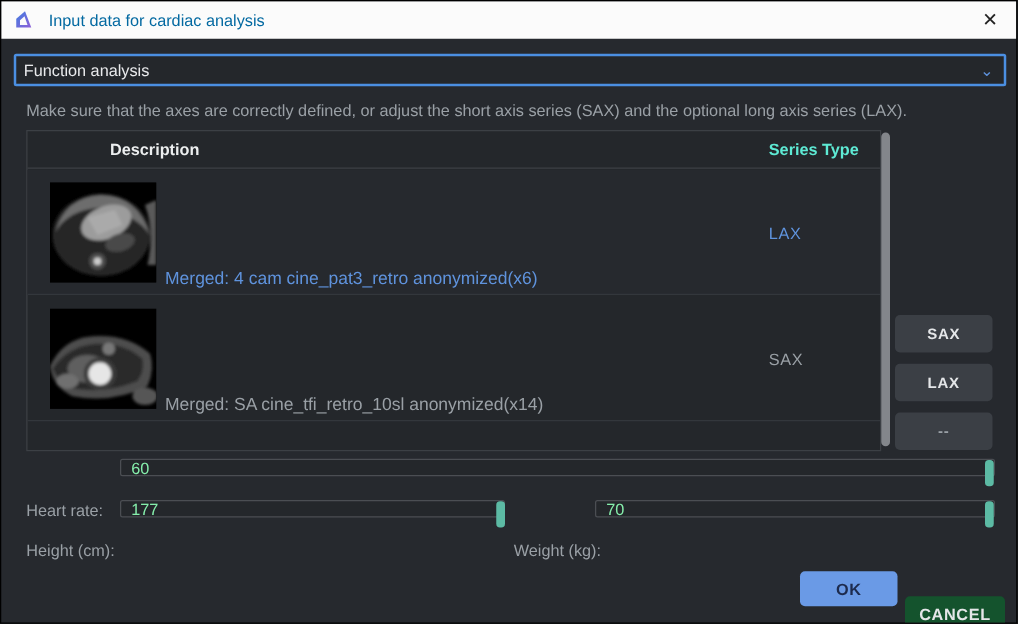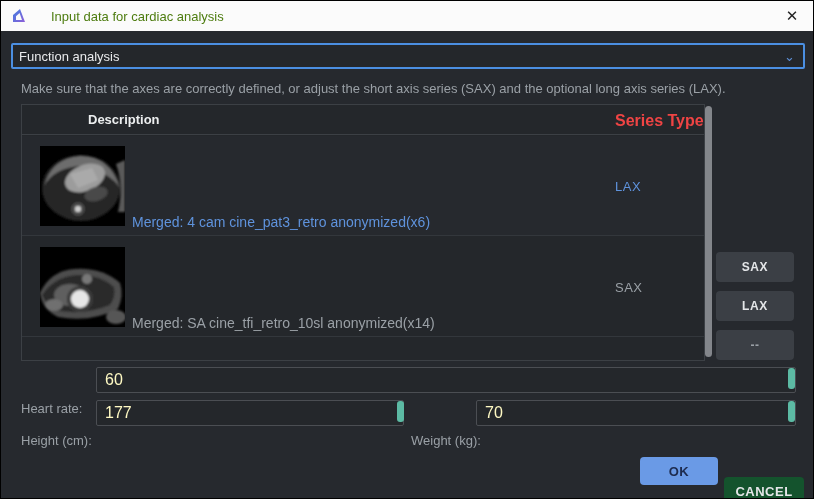--- a/index.html
+++ b/index.html
@@ -10,21 +10,21 @@
     position:relative; width:814px; height:499px;
     background:#26292e; border:1px solid #000; overflow:hidden;
   }
 
   
   .titlebar {
     position:absolute; top:0; left:0; right:0; height:30px;
     background:#fbfbfb; display:flex; align-items:center;
   }
   .app-icon { width:16px; height:16px; margin-left:10px; }
-  .title-text { margin-left:24px; font-size:13px; color:#4d7c0f; }
+  .title-text { margin-left:12px; font-size:13px; color:#0369a1; }
   .close-btn {
     position:absolute; right:0; top:0; width:42px; height:30px;
     display:flex; align-items:center; justify-content:center;
     font-size:15px; color:#222; cursor:pointer;
   }
 
   
   .combo {
     position:absolute; left:10px; top:42px; width:794px; height:26px;
     background:#24272b; border:2px solid #4b8fe2; border-radius:2px;
@@ -42,22 +42,22 @@
 
   
   .series-table {
     position:absolute; left:20px; top:103px; width:684px; height:257px;
     background:#24272b; border:1px solid #3c4045;
   }
   .thead { position:absolute; left:0; top:0; right:0; height:30px;
     border-bottom:1px solid #3c4045; }
   .th-desc { position:absolute; left:18px; top:7px; font-size:13px;
     font-weight:bold; color:#eceeef;margin-left:48px; }
-  .th-type { position:absolute; left:593px; top:7px; font-size:16px;
-    font-weight:bold; color:#ef4444; }
+  .th-type { position:absolute; left:593px; top:7px; font-size:13px;
+    font-weight:bold; color:#5eead4; }
 
   .row { position:absolute; left:0; right:0; height:100px; cursor:pointer; }
   .row1 { top:31px; border-bottom:1px solid #33373c; background:#26292e; }
   .row2 { top:132px; border-bottom:1px solid #33373c; }
   .thumb { position:absolute; left:18px; top:10px; width:85px; height:80px;
     background:#000; }
   .row-label { position:absolute; left:110px; top:0; height:100px;
     display:flex; align-items:center; font-size:14px;margin-top:36px; }
   .row-type { position:absolute; left:593px; top:0; height:100px;
     display:flex; align-items:center; font-size:13px; letter-spacing:0.5px; }
@@ -84,23 +84,23 @@
   .btn-lax { top:290px; }
   .btn-none { top:329px; color:#9aa0a6; }
 
   
   .f-label { position:absolute; font-size:13px; color:#9aa0a6;margin-top:28px; }
   .lbl-hr { left:20px; top:372px; }
   .lbl-ht { left:20px; top:404px; }
   .lbl-wt { left:410px; top:404px; }
 
   .f-input {
-    position:absolute; height:26px; background:#24272b;
-    border:1px solid #4b4e53; border-radius:2px; color:#fef9c3;
-    font-size:16px; padding-left:8px;
+    position:absolute; height:14px; background:#24272b;
+    border:1px solid #4b4e53; border-radius:2px; color:#86efac;
+    font-size:13px; padding-left:8px;
     font-family:"Liberation Sans", sans-serif; outline:none;
   }
   .in-hr { left:95px; top:366px; width:700px; }
   .in-ht { left:95px; top:399px; width:308px; }
   .in-wt { left:475px; top:399px; width:320px; }
 
   .spin {
     position:absolute; width:7px; height:21px; background:#5cbaa4;
     border-radius:3px; cursor:pointer;
   }

